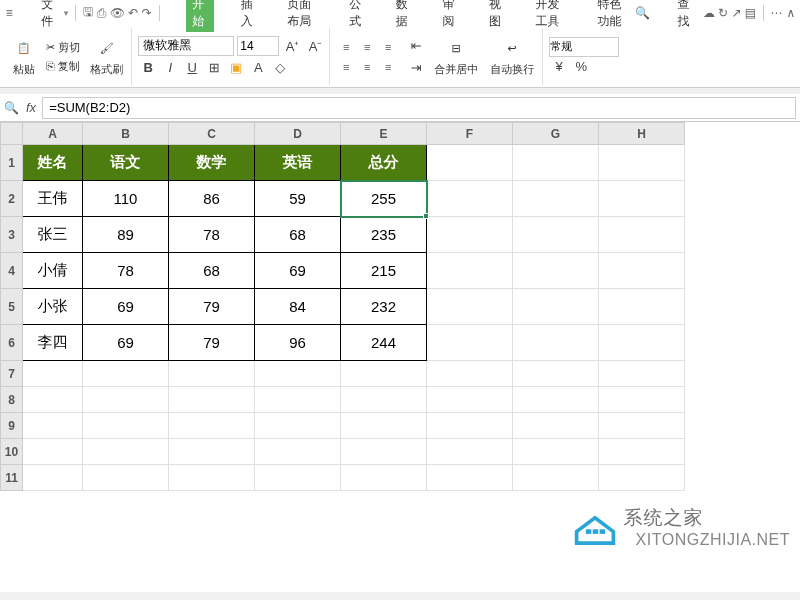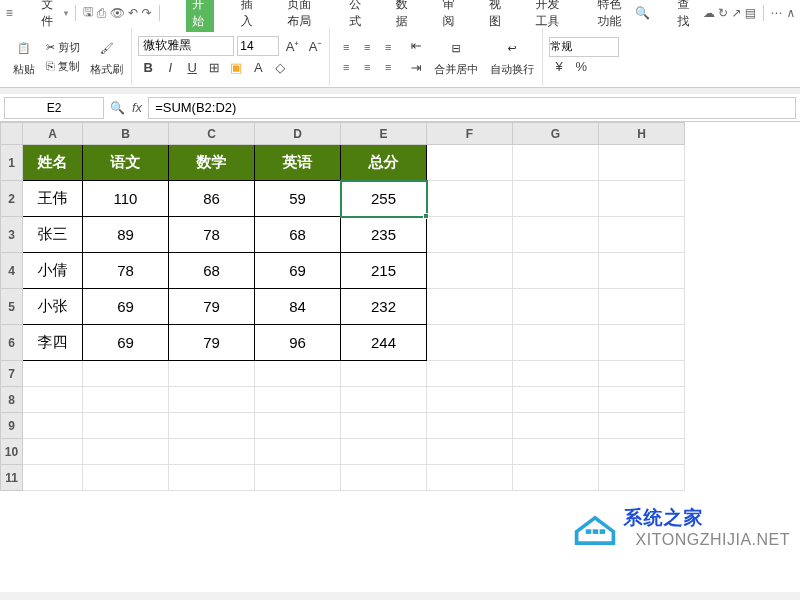--- a/index.html
+++ b/index.html
@@ -50,21 +50,21 @@
     .name-cell { text-align: center; font-size: 15px; height: 36px; background: #fff; border: 1.5px solid #000; }
     .selected-cell { outline: 2px solid #2e8b57; outline-offset: -1px; position: relative; }
     .fill-handle { position: absolute; right: -3px; bottom: -3px; width: 6px; height: 6px; background: #2e8b57; border: 1px solid #fff; }
     .bordered { border: 1.5px solid #000 !important; }
     .hdr-bordered { border: 1.5px solid #000 !important; }
     
     
     .watermark { position: absolute; right: 10px; bottom: 50px; display: flex; align-items: center; gap: 6px; z-index: 10; }
     .wm-logo { width: 46px; height: 46px; }
     .wm-text { display: flex; flex-direction: column; }
-    .wm-cn { font-size: 19px; font-weight: bold; color: #1d4ed8; letter-spacing: 1px; }
+    .wm-cn { font-size: 19px; font-weight: normal; color: #737373; letter-spacing: 1px; }
     .wm-en { font-size: 16px; color: #888; letter-spacing: 0.5px; margin-left: 12px; }
     
     .cursor-icon { position: absolute; right: 6px; top: 122px; font-size: 14px; color: #000; }
   </style>
 </head>
 <body>
 
 <div class="menubar">
   <span class="menu-icon">≡</span>
   <span class="menu-item">文件</span>
@@ -175,21 +175,20 @@
       <input class="format-select" value="常规" style="">
       <div class="btn-row">
         <span class="mini-btn">¥</span>
         <span class="mini-btn">%</span>
       </div>
     </div>
   </div>
 </div>
 
 <div class="formula-bar">
-  <input class="cell-ref" value="E2" style="">
   <span class="menu-icon">🔍</span>
   <span class="fx-label">fx</span>
   <input class="formula-input" value="=SUM(B2:D2)" style="">
 </div>
 
 <span class="cursor-icon">↖</span>
 
 <div class="grid-wrap">
   <table class="grid-table">
     <tbody>

